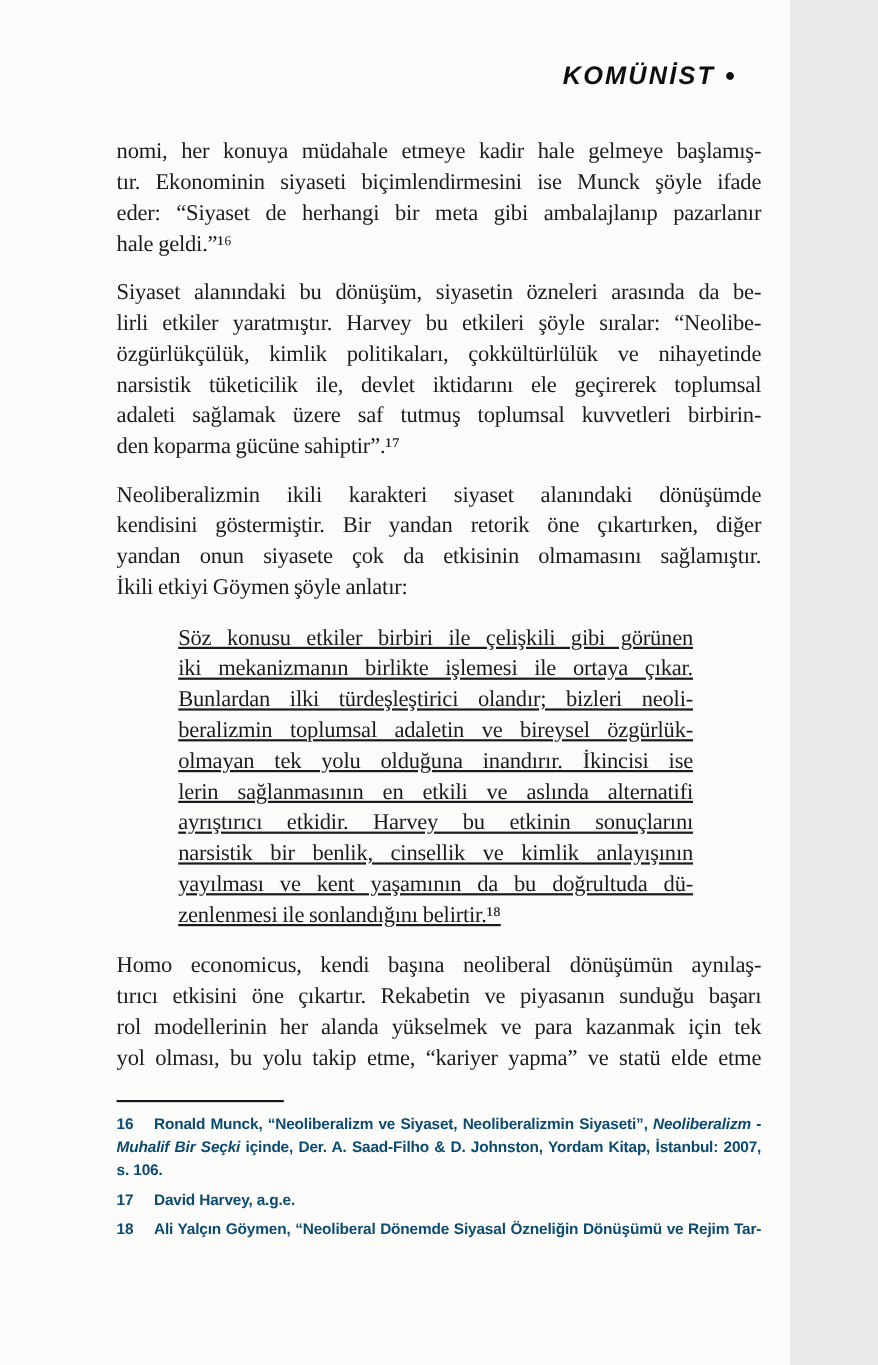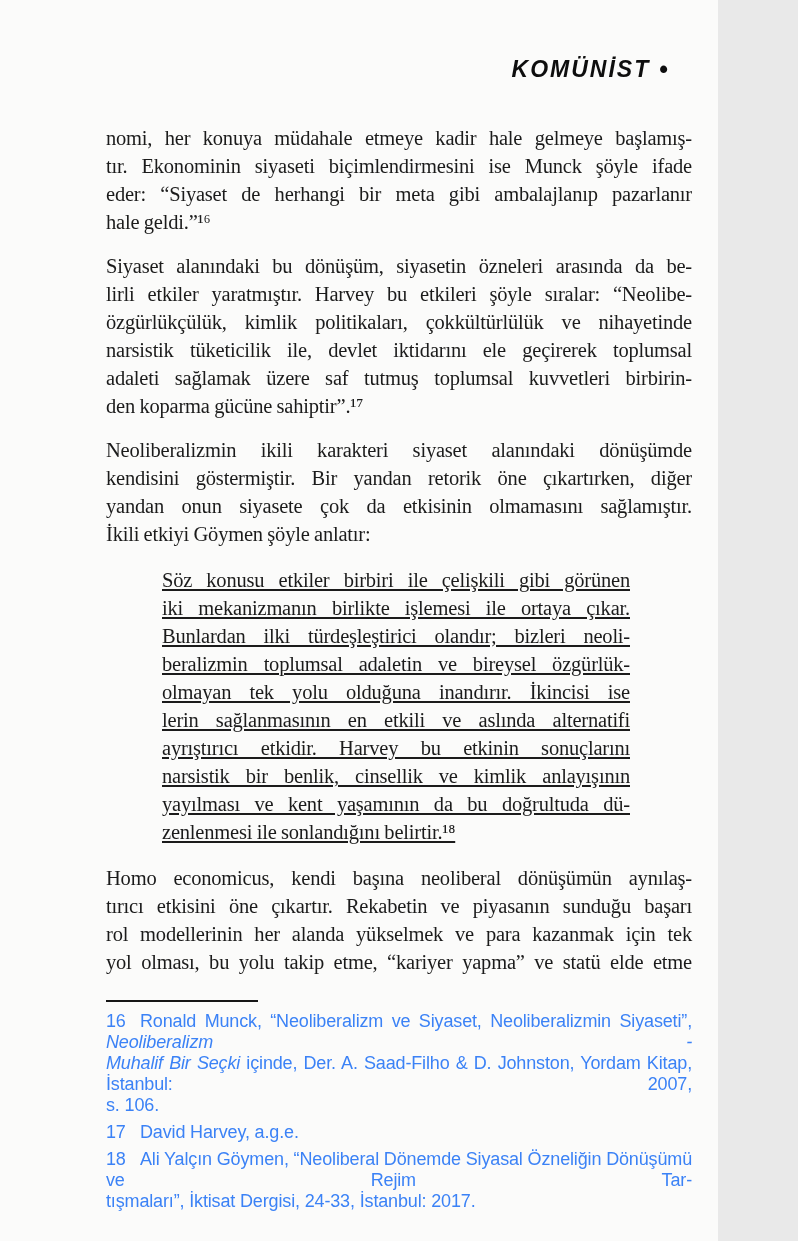--- a/index.html
+++ b/index.html
@@ -68,24 +68,25 @@
       width: 152px;
       height: 2px;
       background: #161616;
     }
     .footnotes {
       position: absolute;
       top: 1011px;
       left: 106px;
       width: 586px;
       font-family: "Liberation Sans", "DejaVu Sans", sans-serif;
-      font-size: 18px;
+      font-size: 14px;
       line-height: 21px;
       letter-spacing: -0.15px;
-      color: #3b82f6;
+      color: #0c4a6e;
+      font-weight: bold;
     }
     .fn { margin-bottom: 6px; }
     .fn-line { text-align: justify; text-align-last: justify; }
     .fn-line.last { text-align-last: left; }
     .fn-num { display: inline-block; width: 34px; }
     .it { font-style: italic; }
     
     .pagenum {
       position: absolute;
       top: 1207px;
@@ -155,19 +156,18 @@
       <div class="fn">
         <div class="fn-line"><span class="fn-num">16</span><span>Ronald Munck, “Neoliberalizm ve Siyaset, Neoliberalizmin Siyaseti”, </span><span class="it">Neoliberalizm -</span></div>
         <div class="fn-line"><span class="it">Muhalif Bir Seçki</span><span> içinde, Der. A. Saad-Filho &amp; D. Johnston, Yordam Kitap, İstanbul: 2007,</span></div>
         <div class="fn-line last"><span>s. 106.</span></div>
       </div>
       <div class="fn">
         <div class="fn-line last"><span class="fn-num">17</span><span>David Harvey, a.g.e.</span></div>
       </div>
       <div class="fn">
         <div class="fn-line"><span class="fn-num">18</span><span>Ali Yalçın Göymen, “Neoliberal Dönemde Siyasal Özneliğin Dönüşümü ve Rejim Tar-</span></div>
-        <div class="fn-line last"><span>tışmaları”, İktisat Dergisi, 24-33, İstanbul: 2017.</span></div>
       </div>
     </div>
 
   <div class="pagenum">113</div>
 
 </div>
 
 </body></html>

